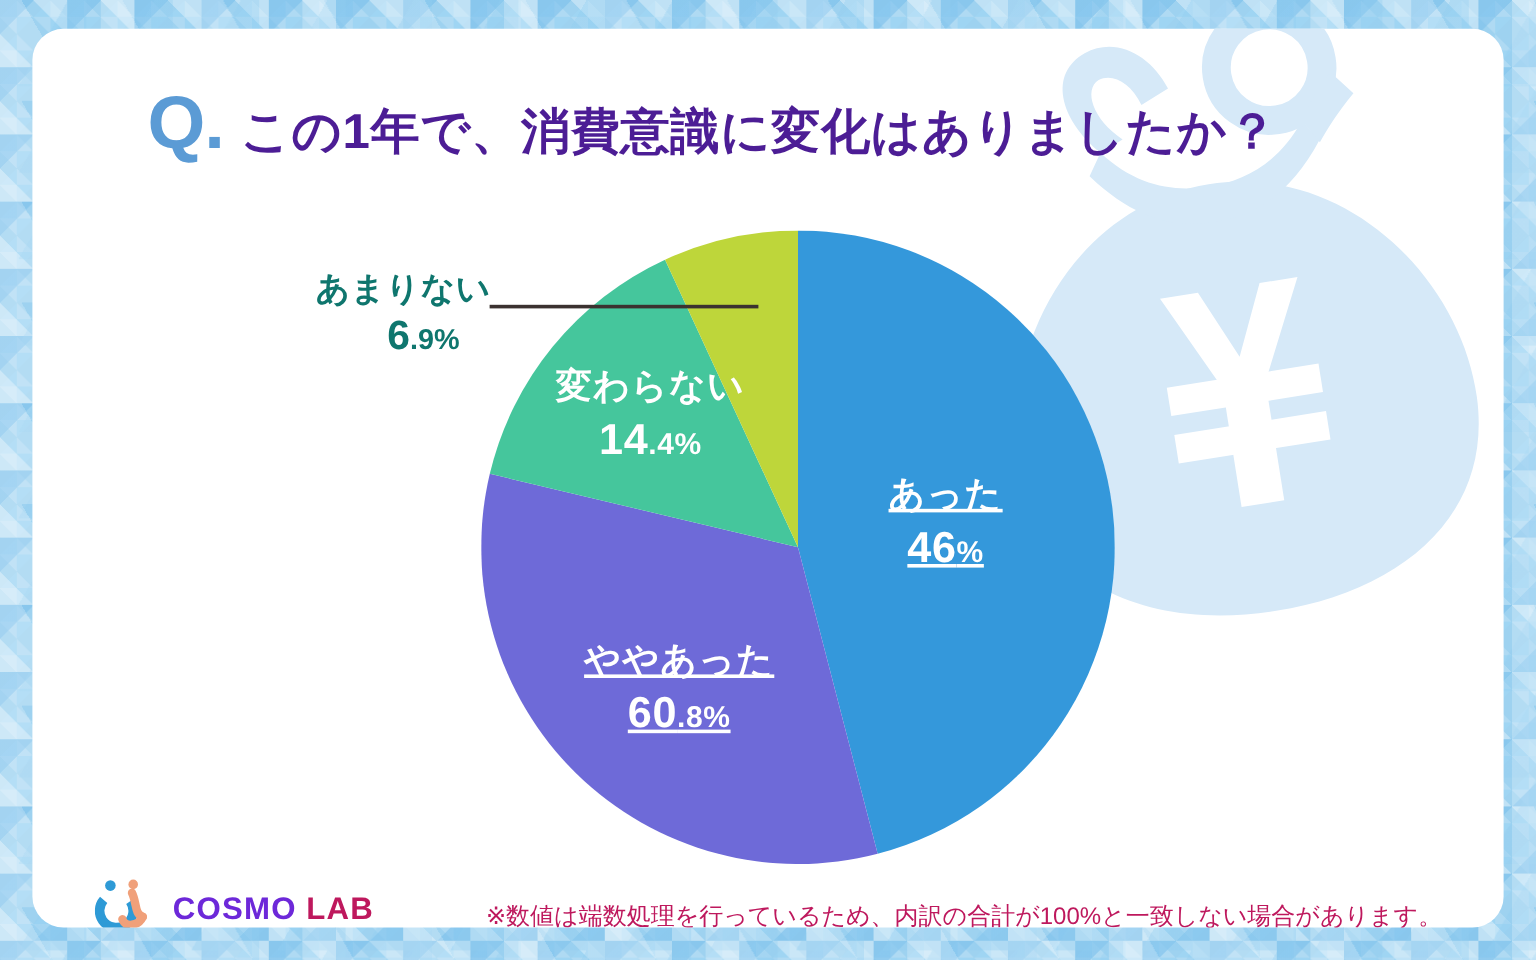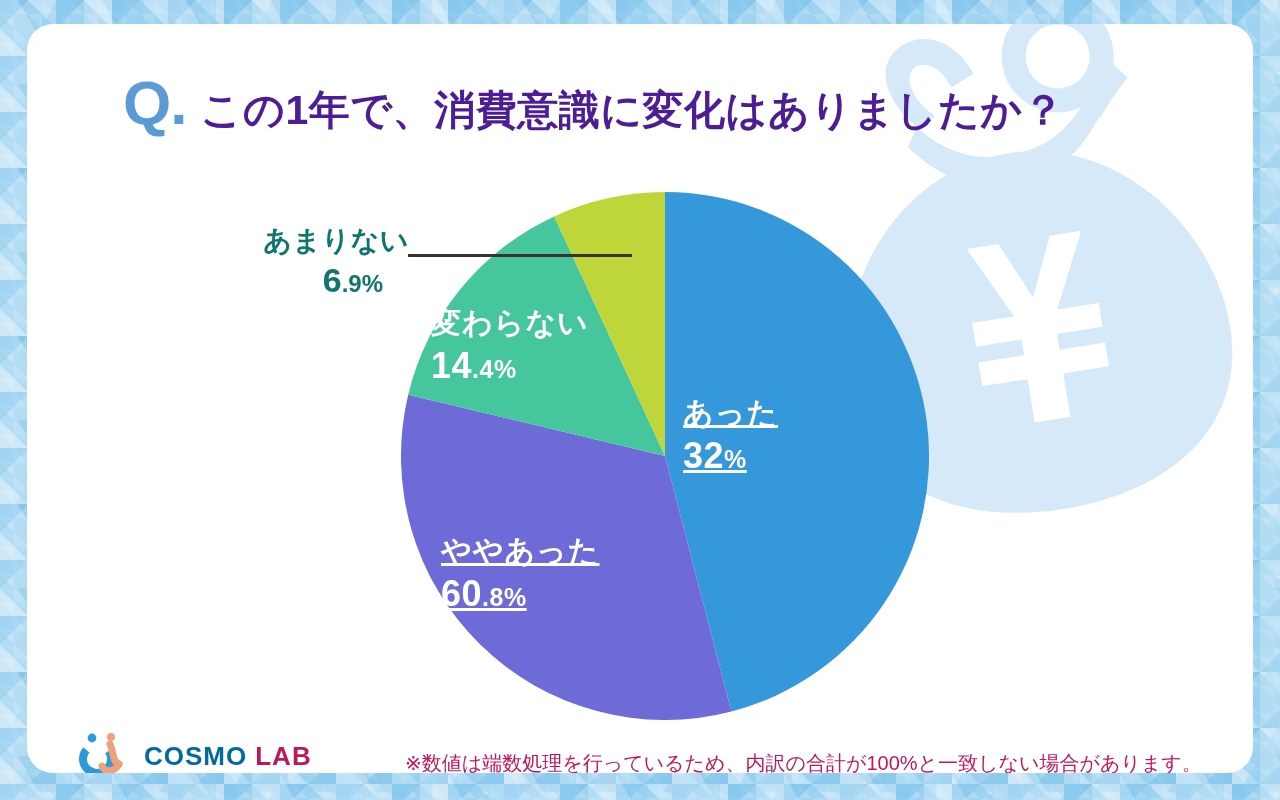--- a/index.html
+++ b/index.html
@@ -96,21 +96,21 @@
     left: 374px;
     top: 168px;
     width: 528px;
     height: 528px;
   }
   .pie-svg { display:block; width:528px; height:528px; }
 
   .slice-label {
     position: absolute;
     color: #ffffff;
-    text-align: left;
+    text-align: center;
     line-height: 1.16;
     white-space: nowrap;
     font-weight: 700;
     text-shadow: 0 0 1px rgba(0,0,0,.05);
   }
   .slice-label .name { display:block; font-size: 30px; letter-spacing: 1px; }
   .slice-label .val  { display:block; font-size: 36px; margin-top: 4px; letter-spacing: 0.5px;}
   .slice-label .val .small { font-size: 25px; }
 
   #label-atta   { left: 656px; top: 372px; width: 210px; text-decoration: underline; }
@@ -150,21 +150,21 @@
     align-items: center;
     gap: 9px;
   }
   .logo-text {
     font-size: 26px;
     font-weight: 700;
     letter-spacing: 1px;
     line-height: 1;
     white-space: nowrap;
   }
-  .logo-text .cosmo { color: #0369a1; }
+  .logo-text .cosmo { color: #6d28d9; }
   .logo-text .lab   { color: #be185d; margin-left: 8px;}
 
   .footnote {
     position: absolute;
     left: 378px;
     top: 726px;
     font-size: 20px;
     color: #be185d;
     letter-spacing: 0px;
     white-space: nowrap;
@@ -221,21 +221,21 @@
         <path fill="#6e6ad8" d="M264,264 L330.39,519.52 A264,264 0 0,1 7.18,202.83 Z"></path>
 
         <path fill="#45c69c" d="M264,264 L7.18,202.83 A264,264 0 0,1 153.20,24.38 Z"></path>
 
         <path fill="#bed63a" d="M264,264 L153.20,24.38 A264,264 0 0,1 264.00,0.00 Z"></path>
       </svg>
     </div>
 
     <div class="slice-label" id="label-atta">
       <span class="name">あった</span>
-      <span class="val"><span>32</span><span class="small">%</span></span>
+      <span class="val"><span>46</span><span class="small">%</span></span>
     </div>
 
     <div class="slice-label" id="label-yaya">
       <span class="name">ややあった</span>
       <span class="val"><span>60</span><span class="small">.8%</span></span>
     </div>
 
     <div class="slice-label" id="label-kawara">
       <span class="name">変わらない</span>
       <span class="val"><span>14</span><span class="small">.4%</span></span>

